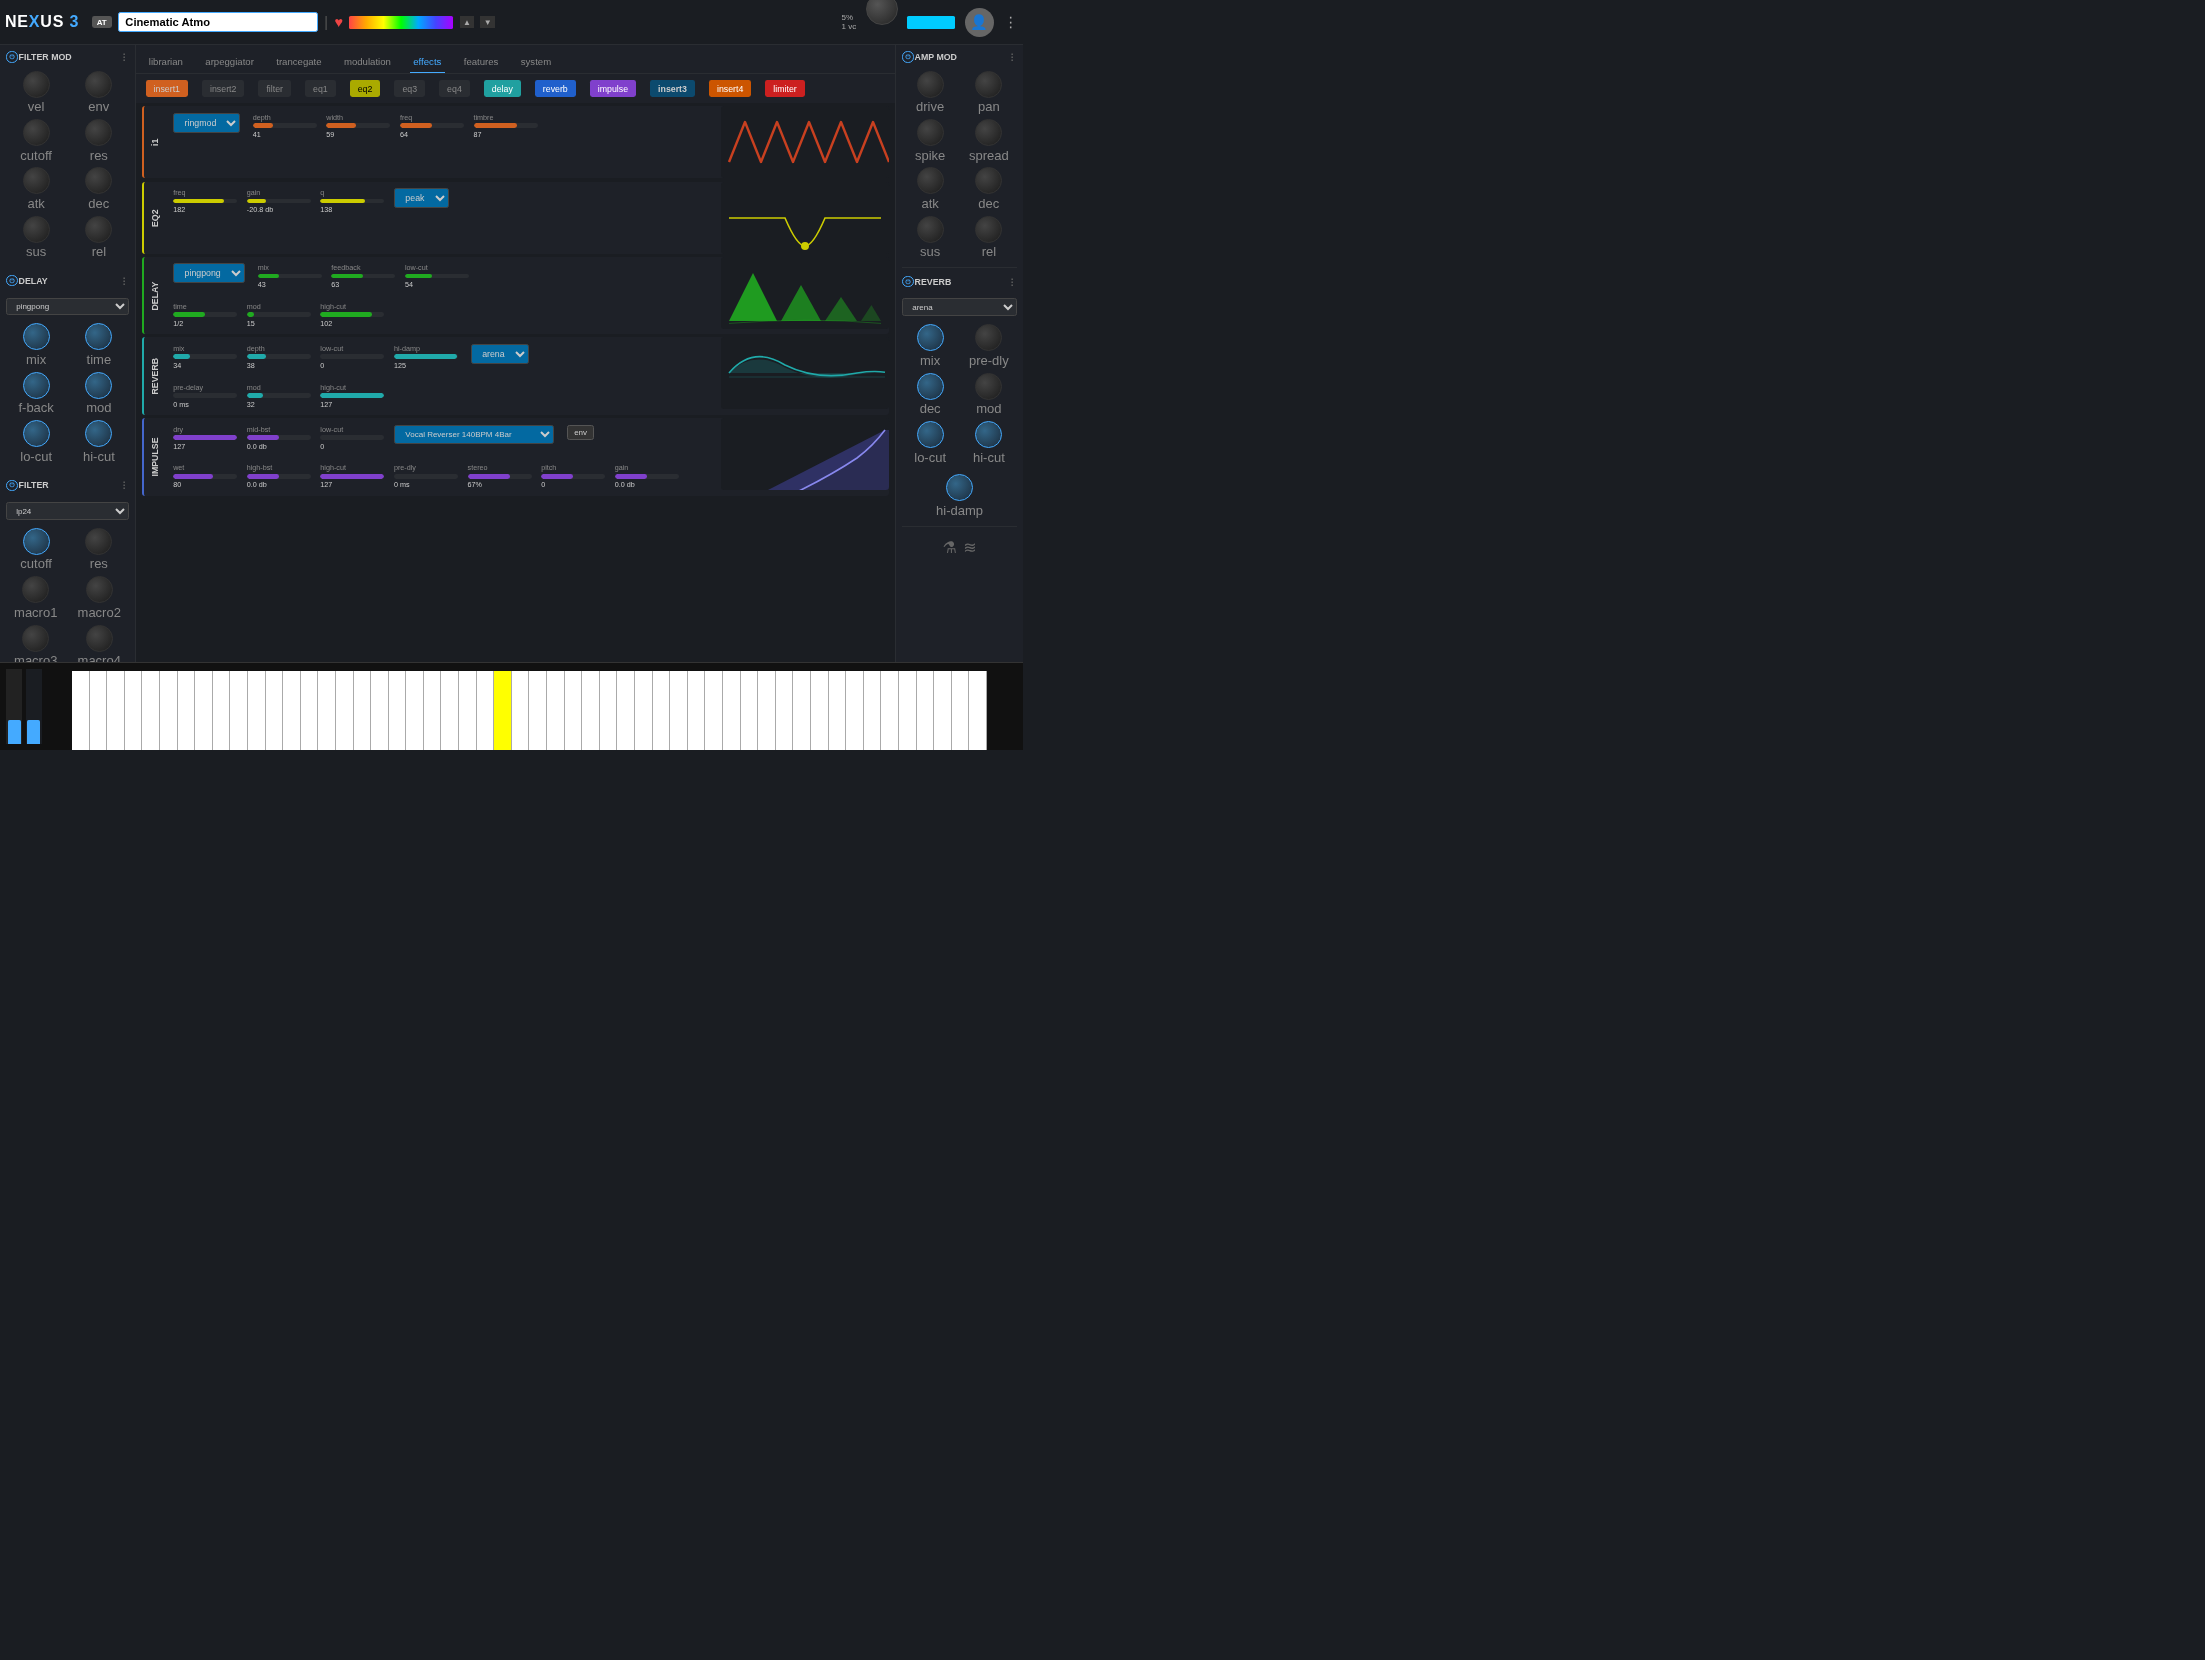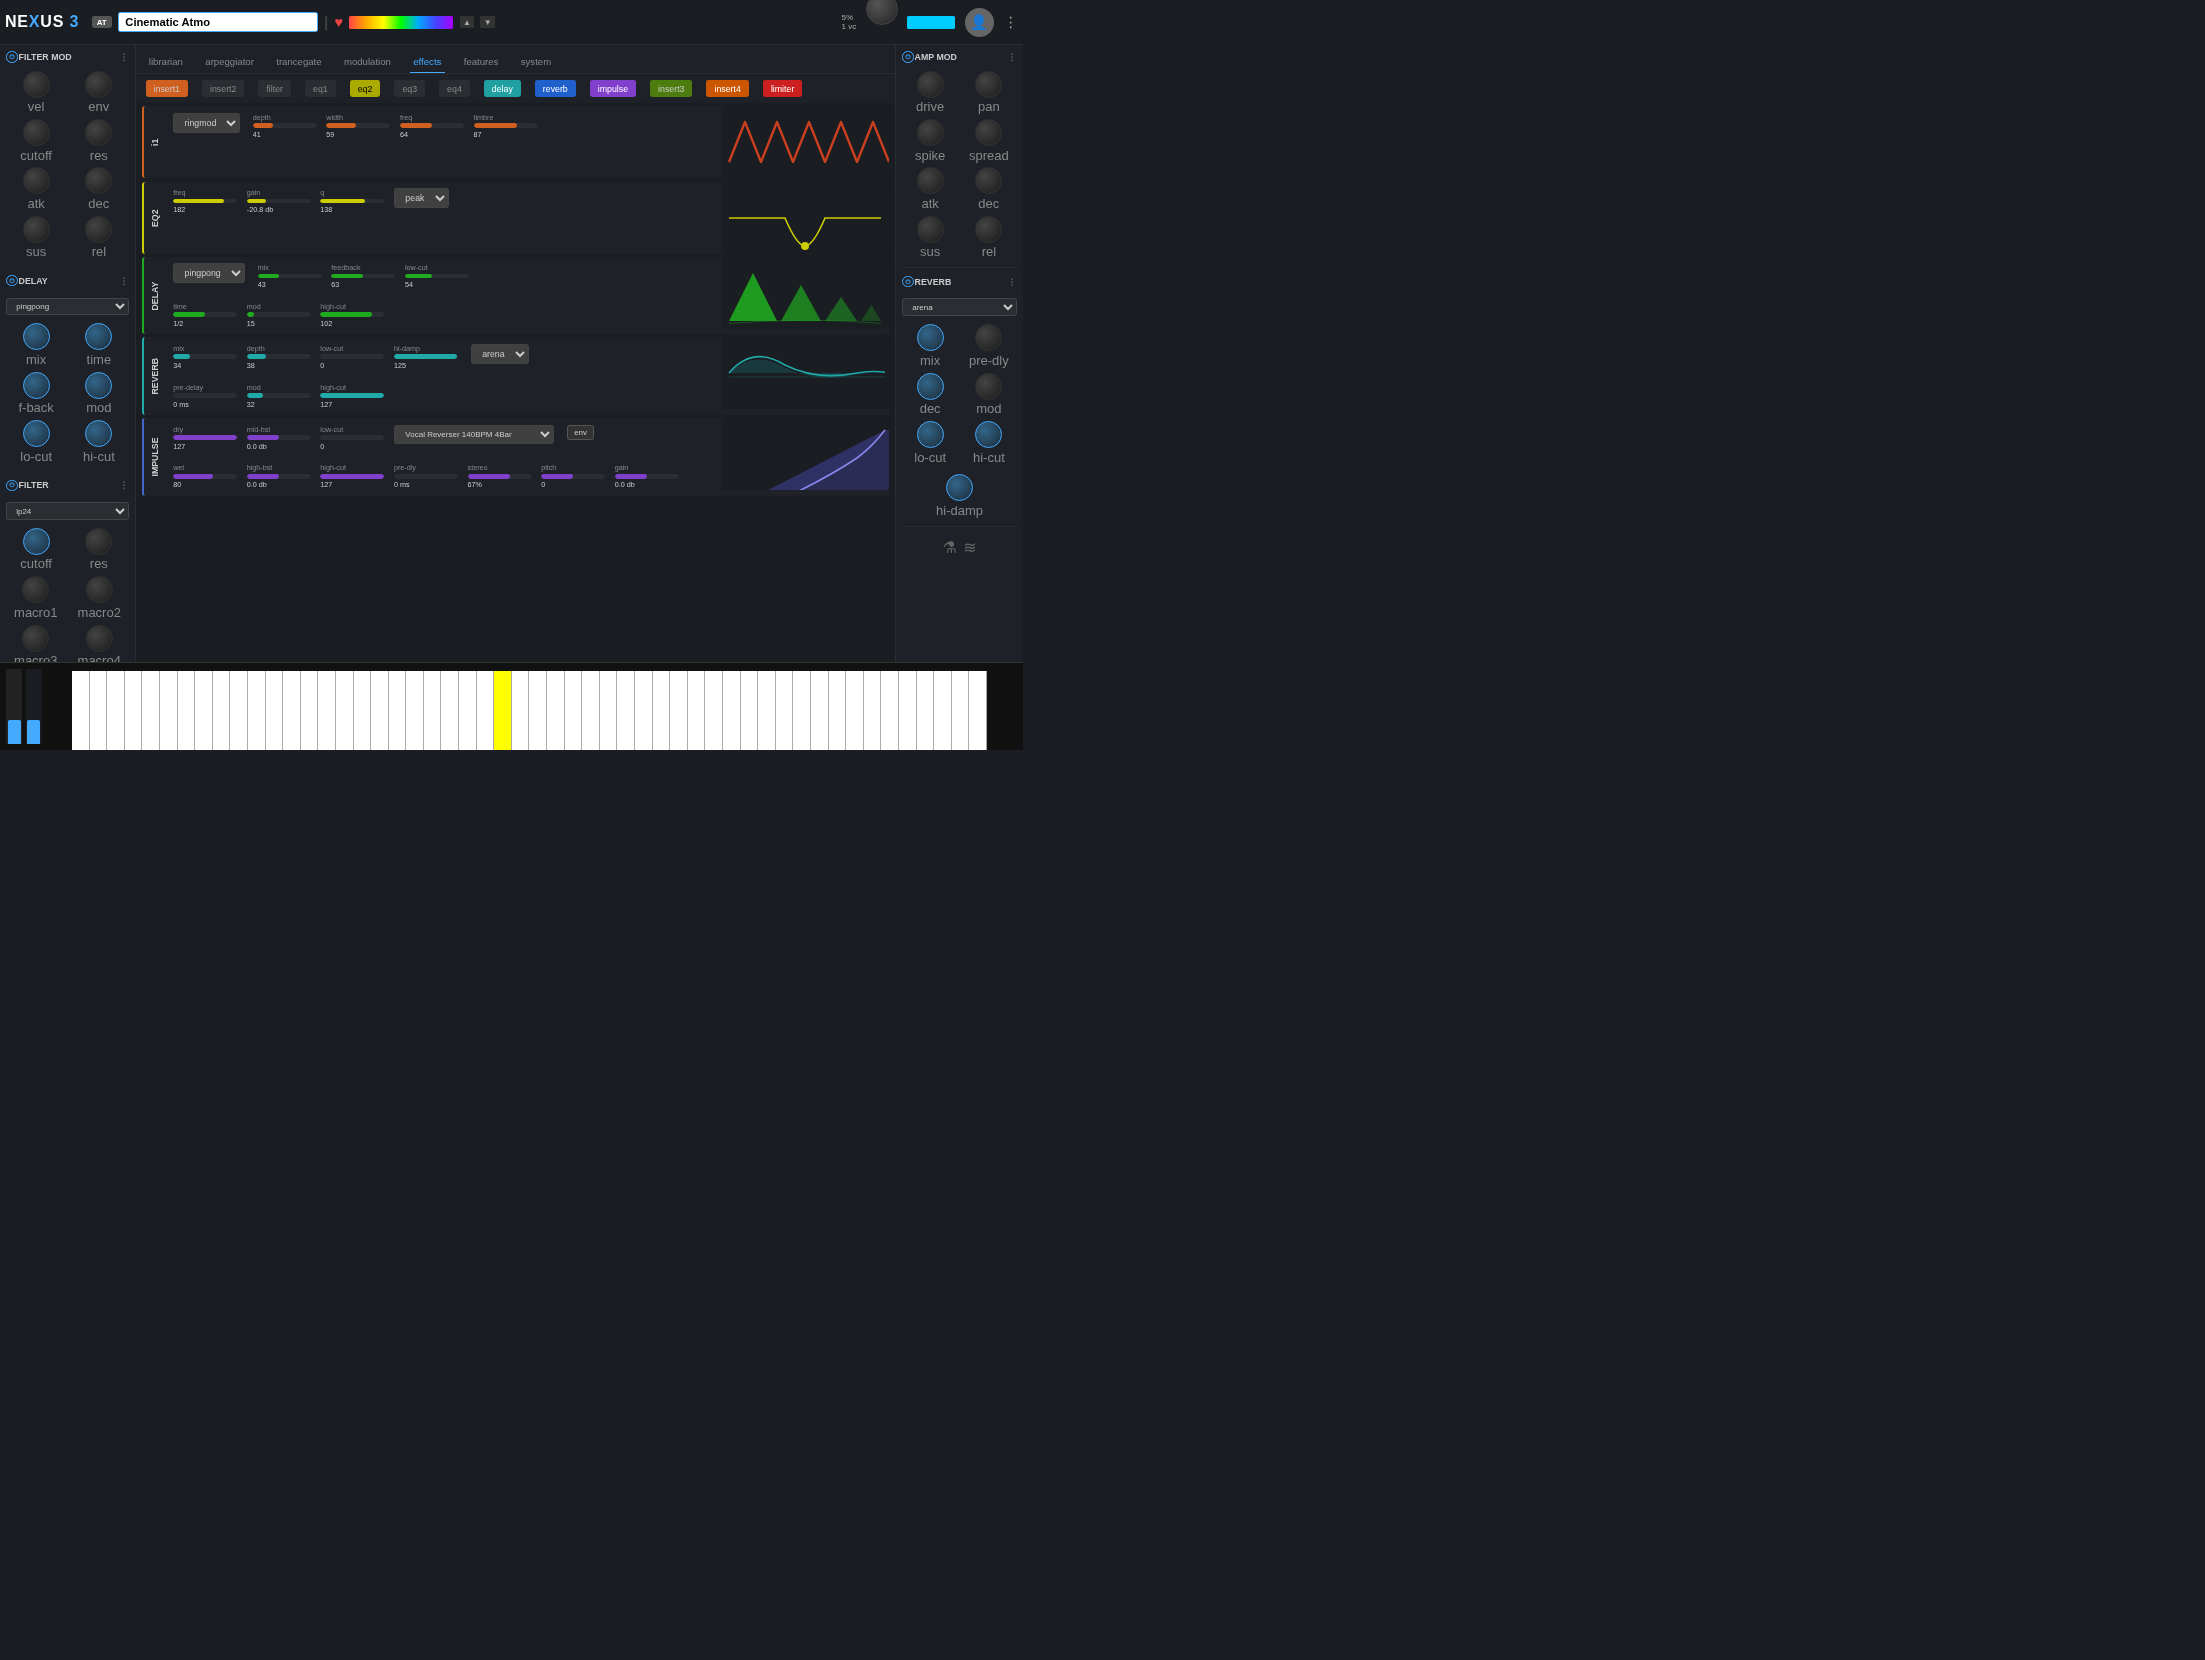--- a/index.html
+++ b/index.html
@@ -243,21 +243,21 @@
       cursor: pointer;
       border: none;
       color: #ccc;
     }
     .eff-tab.orange { background: #d06020; }
     .eff-tab.dark { background: #2a2d32; color: #888; }
     .eff-tab.yellow { background: #aaaa00; color: #000; }
     .eff-tab.teal { background: #20a0a0; color: #fff; }
     .eff-tab.blue { background: #2060cc; color: #fff; }
     .eff-tab.purple { background: #8040cc; color: #fff; }
-    .eff-tab.gray { background: #4d7c0f; color: #ccc; }
+    .eff-tab.gray { background: #0c4a6e; color: #ccc; font-weight: bold; }
     .eff-tab.orange2 { background: #cc5500; color: #fff; }
     .eff-tab.red { background: #cc2020; color: #fff; }
 
     
     .effects-content {
       flex: 1;
       overflow-y: auto;
       background: #1a1d22;
       padding: 3.2px 6.4px;
     }
@@ -298,21 +298,21 @@
       gap: 9.6px;
       flex-wrap: wrap;
     }
     .effect-dropdown-area {
       display: flex;
       align-items: center;
       gap: 3.2px;
       margin-right: 3.2px;
     }
     .effect-dropdown {
-      background: #404040;
+      background: #0369a1;
       color: #ccc;
       border: 0.8px solid #444;
       padding: 3.2px 6.4px;
       font-size: 8.8px;
       border-radius: 2.4px;
       cursor: pointer;
     }
     .param-group {
       display: flex;
       flex-direction: column;

